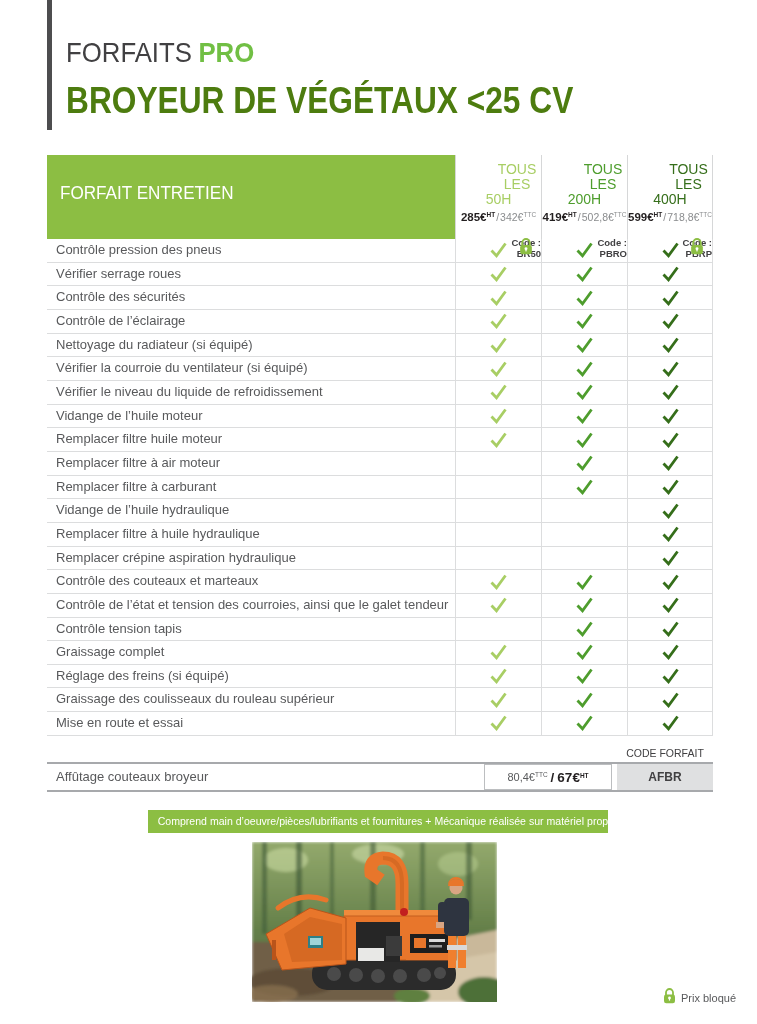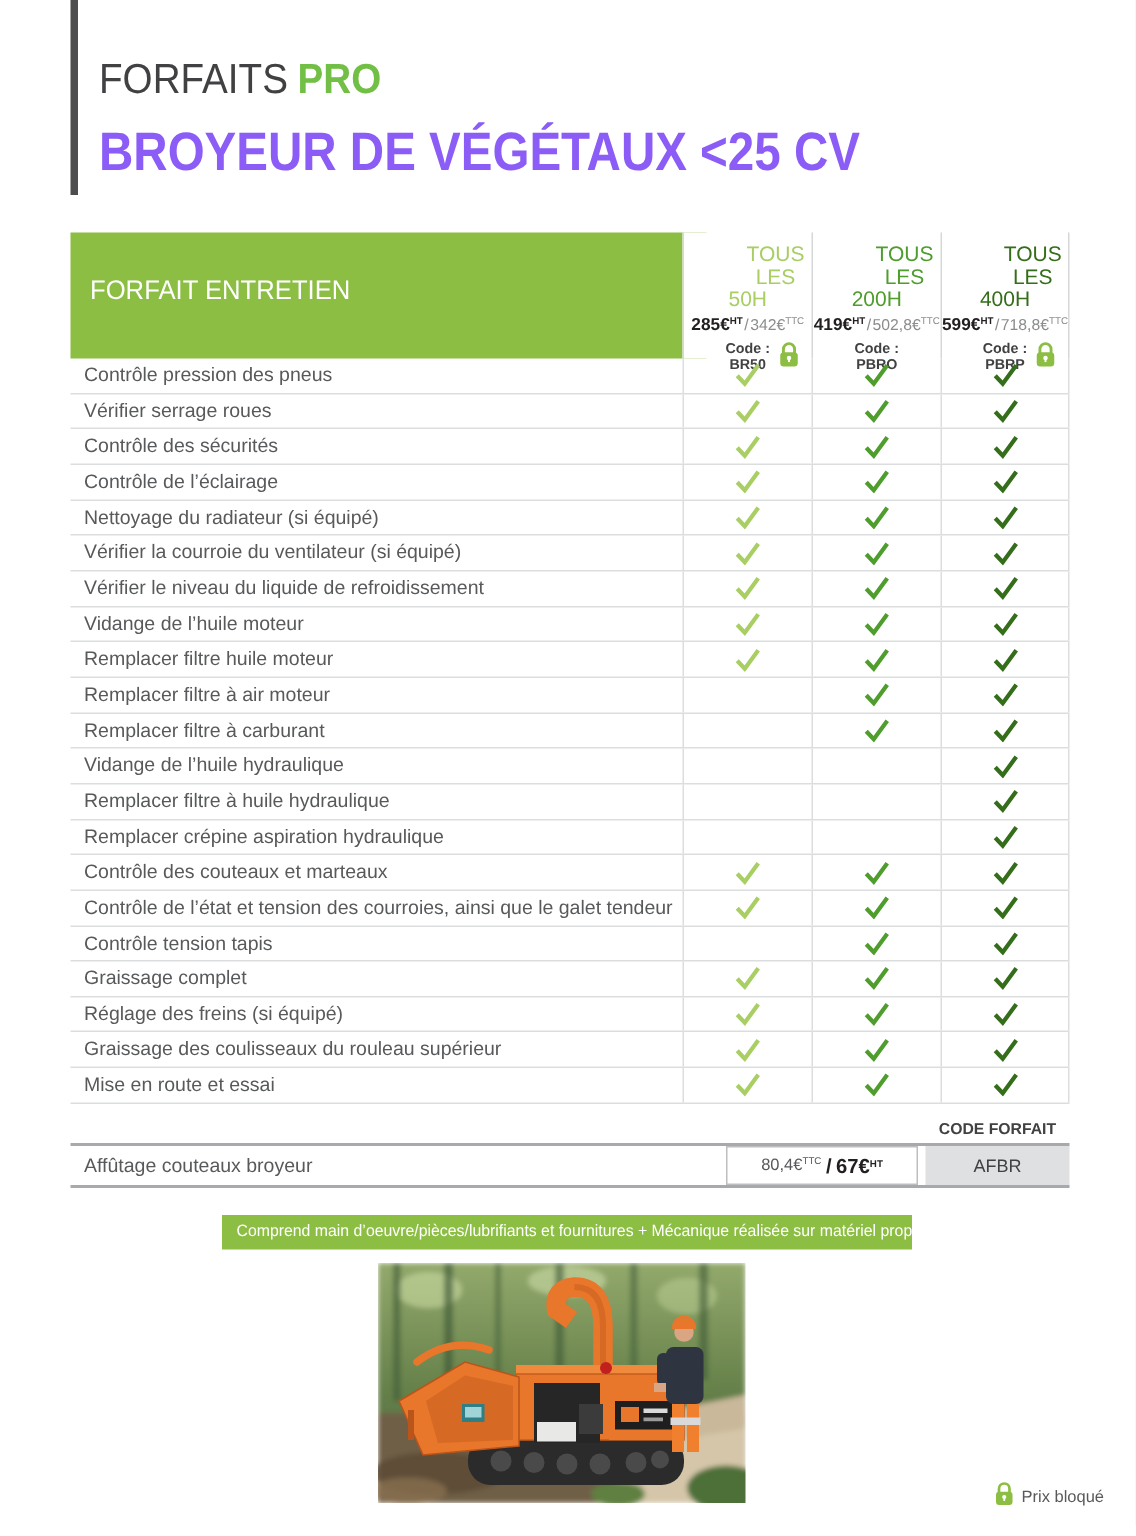--- a/index.html
+++ b/index.html
@@ -6,52 +6,52 @@
   body{background:#e9e9e9;}
   .page{
     position:relative;width:757px;height:1024px;margin:0 auto;background:#ffffff;
     font-family:"Liberation Sans", sans-serif;color:#414042;overflow:hidden;
   }
   
   .accent-bar{position:absolute;left:47px;top:0;width:5px;height:130px;background:#4D4D4F;}
   .kicker{position:absolute;left:66px;top:38px;font-size:28px;line-height:30px;color:#414042;white-space:nowrap;}
   .kicker .inner{display:inline-block;transform:scaleX(.92);transform-origin:left center;}
   .kicker .pro{color:#71BF44;font-weight:bold;margin-left:7px;}
-  .doc-title{position:absolute;left:66px;top:82px;font-size:36px;line-height:38px;font-weight:bold;color:#8b5cf6;white-space:nowrap;}
+  .doc-title{position:absolute;left:66px;top:82px;font-size:36px;line-height:38px;font-weight:bold;color:#4d7c0f;white-space:nowrap;}
   .doc-title .inner{display:inline-block;transform:scaleX(.88);transform-origin:left center;}
   
   .green-cell{position:absolute;left:47px;top:155px;width:424px;height:84px;background:#8CBE43;}
   .green-cell .txt{position:absolute;left:13px;top:28px;font-size:18px;color:#fff;display:inline-block;transform:scaleX(.95);transform-origin:left center;white-space:nowrap;}
   .colhead{position:absolute;top:155px;width:86px;height:84px;background:#fff;border-left:1px solid #D6D7D8;text-align:center;box-sizing:border-box;}
   .colhead.last{border-right:1px solid #D6D7D8;}
   .colhead .every{margin-top:7px;font-size:14px;line-height:15px;padding-left:37px;}
   .colhead .hours{font-size:14px;line-height:15px;}
   .colhead .price{margin-top:2px;font-size:11px;line-height:12px;white-space:nowrap;}
   .colhead .price .htp{font-weight:bold;color:#231F20;font-size:11.5px;}
   .colhead .price .ttcp{color:#8A8C8E;font-size:10.5px;}
   .colhead .price .sep{margin:0 1px;color:#8A8C8E;font-weight:400;}
   sup{font-size:6.5px;vertical-align:4px;}
-  .codeblock{position:relative;margin-top:4px;}
+  .codeblock{position:relative;margin-top:14px;text-align:right;}
   .codeline{font-size:9.5px;font-weight:bold;color:#414042;line-height:11px;}
   .codeval{font-size:9.5px;font-weight:bold;color:#414042;line-height:11px;}
   .lock{position:absolute;right:8px;top:1px;}
   
   .tbody{position:absolute;left:47px;top:239px;width:666px;}
   .trow{display:flex;height:23.67px;box-sizing:border-box;border-bottom:1px solid #DCDDDE;}
   .tlabel{width:408px;box-sizing:border-box;padding-left:9px;font-size:13px;color:#58595B;line-height:22.5px;white-space:nowrap;}
   .tcheck{width:86px;box-sizing:border-box;border-left:1px solid #DCDDDE;display:flex;align-items:center;justify-content:center;}
   .tcheck.last{border-right:1px solid #DCDDDE;}
   
-  .code-forfait-label{position:absolute;left:617px;top:747px;width:96px;text-align:center;font-size:10.5px;font-weight:bold;color:#414042;}
+  .code-forfait-label{position:absolute;left:617px;top:747px;width:96px;text-align:center;font-size:10.5px;font-weight:normal;color:#414042;}
   .extra-row{position:absolute;left:47px;top:762px;width:666px;height:26px;border-top:2px solid #A7A9AC;border-bottom:2px solid #A7A9AC;box-sizing:content-box;}
   .extra-label{position:absolute;left:9px;top:0;line-height:26px;font-size:13px;color:#58595B;}
   .price-box{position:absolute;left:437px;top:0;width:128px;height:26px;box-sizing:border-box;border:1px solid #BCBEC0;background:#fff;display:flex;align-items:center;justify-content:center;font-size:11px;color:#58595B;white-space:nowrap;}
   .price-box .htp{font-weight:bold;font-size:13.5px;color:#231F20;}
   .price-box .sep{margin:0 3px;}
-  .code-cell{position:absolute;left:570px;top:0;width:96px;height:26px;background:#DFE0E1;display:flex;align-items:center;justify-content:center;font-size:12px;font-weight:normal;color:#414042;}
+  .code-cell{position:absolute;left:570px;top:0;width:96px;height:26px;background:#DFE0E1;display:flex;align-items:center;justify-content:center;font-size:12px;font-weight:bold;color:#414042;}
   
   .banner{position:absolute;left:148px;top:810px;width:460px;height:23px;background:#8CBE43;color:#fff;text-align:center;line-height:23px;font-size:11px;white-space:nowrap;}
   .banner .inner{display:inline-block;transform:scaleX(.96);transform-origin:center;}
   .photo{position:absolute;left:252px;top:842px;width:245px;height:160px;}
   .footer-lock{position:absolute;left:663px;top:988px;display:flex;align-items:flex-end;gap:5px;font-size:11px;color:#58595B;}
 </style>
 </head>
 <body>
 
 <div class="page">

